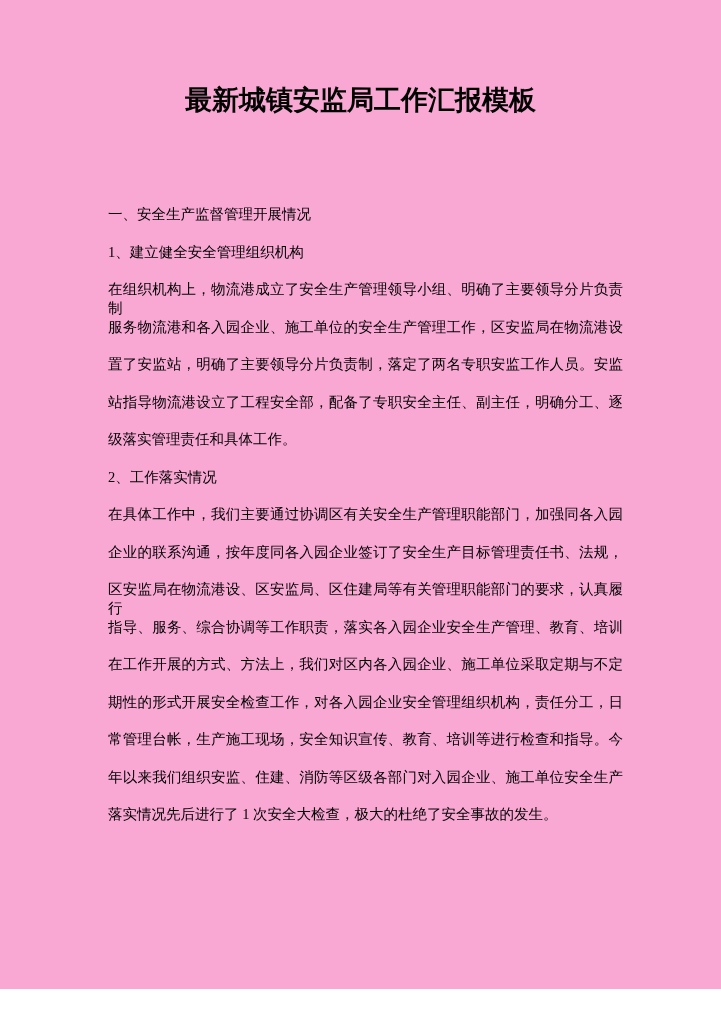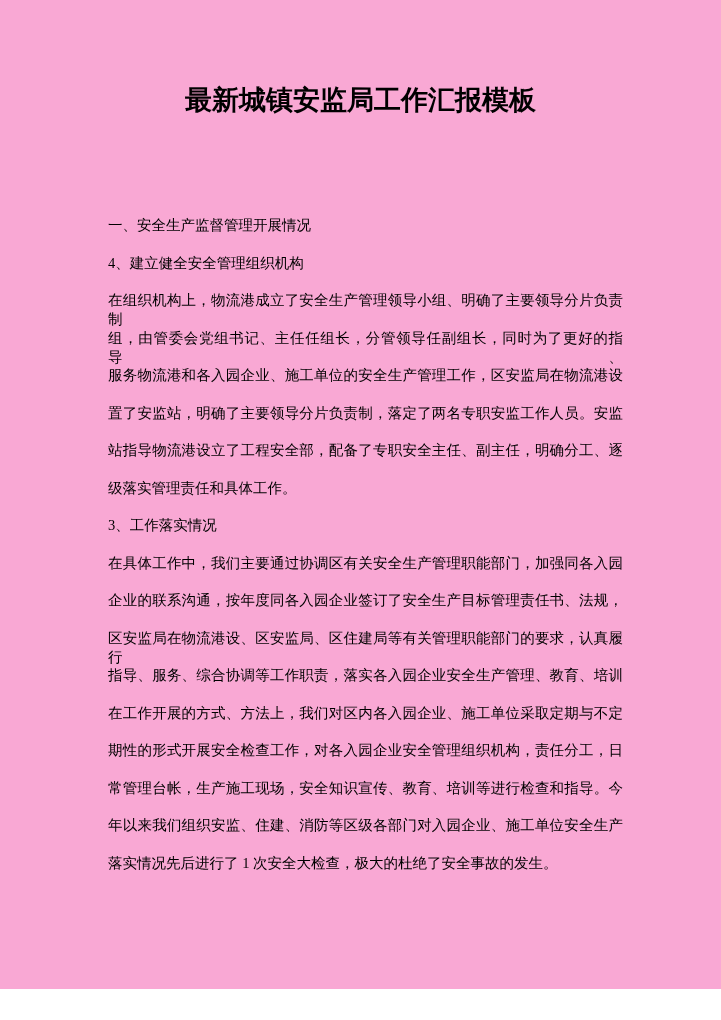--- a/index.html
+++ b/index.html
@@ -23,21 +23,21 @@
     right: 0;
     text-align: center;
     font-size: 27px;
     line-height: 36px;
     font-weight: bold;
     letter-spacing: 0px;
     white-space: nowrap;
   }
   .doc-body {
     position: absolute;
-    top: 216px;
+    top: 205px;
     left: 108px;
     width: 515px;
   }
   .line {
     height: 37.5px;
     font-size: 14.5px;
     line-height: 19px;
     text-align: left;
     overflow: visible;
   }
@@ -52,30 +52,29 @@
 <body>
 
 <div class="page">
 
   <div class="doc-title">最新城镇安监局工作汇报模板</div>
 
   <div class="doc-body">
 
     <div class="line">一、安全生产监督管理开展情况</div>
 
-    <div class="line">4、建立健全安全管理组织机构</div>
+    <div class="line">1、建立健全安全管理组织机构</div>
 
     <div class="line fill">在组织机构上，物流港成立了安全生产管理领导小组、明确了主要领导分片负责制</div>
-    <div class="line fill">组，由管委会党组书记、主任任组长，分管领导任副组长，同时为了更好的指导、</div>
     <div class="line fill">服务物流港和各入园企业、施工单位的安全生产管理工作，区安监局在物流港设</div>
     <div class="line fill">置了安监站，明确了主要领导分片负责制，落定了两名专职安监工作人员。安监</div>
     <div class="line fill">站指导物流港设立了工程安全部，配备了专职安全主任、副主任，明确分工、逐</div>
     <div class="line">级落实管理责任和具体工作。</div>
 
-    <div class="line">3、工作落实情况</div>
+    <div class="line">2、工作落实情况</div>
 
     <div class="line fill">在具体工作中，我们主要通过协调区有关安全生产管理职能部门，加强同各入园</div>
     <div class="line fill">企业的联系沟通，按年度同各入园企业签订了安全生产目标管理责任书、法规，</div>
     <div class="line fill">区安监局在物流港设、区安监局、区住建局等有关管理职能部门的要求，认真履行</div>
     <div class="line fill">指导、服务、综合协调等工作职责，落实各入园企业安全生产管理、教育、培训</div>
 
     <div class="line fill">在工作开展的方式、方法上，我们对区内各入园企业、施工单位采取定期与不定</div>
     <div class="line fill">期性的形式开展安全检查工作，对各入园企业安全管理组织机构，责任分工，日</div>
     <div class="line fill">常管理台帐，生产施工现场，安全知识宣传、教育、培训等进行检查和指导。今</div>
     <div class="line fill">年以来我们组织安监、住建、消防等区级各部门对入园企业、施工单位安全生产</div>

